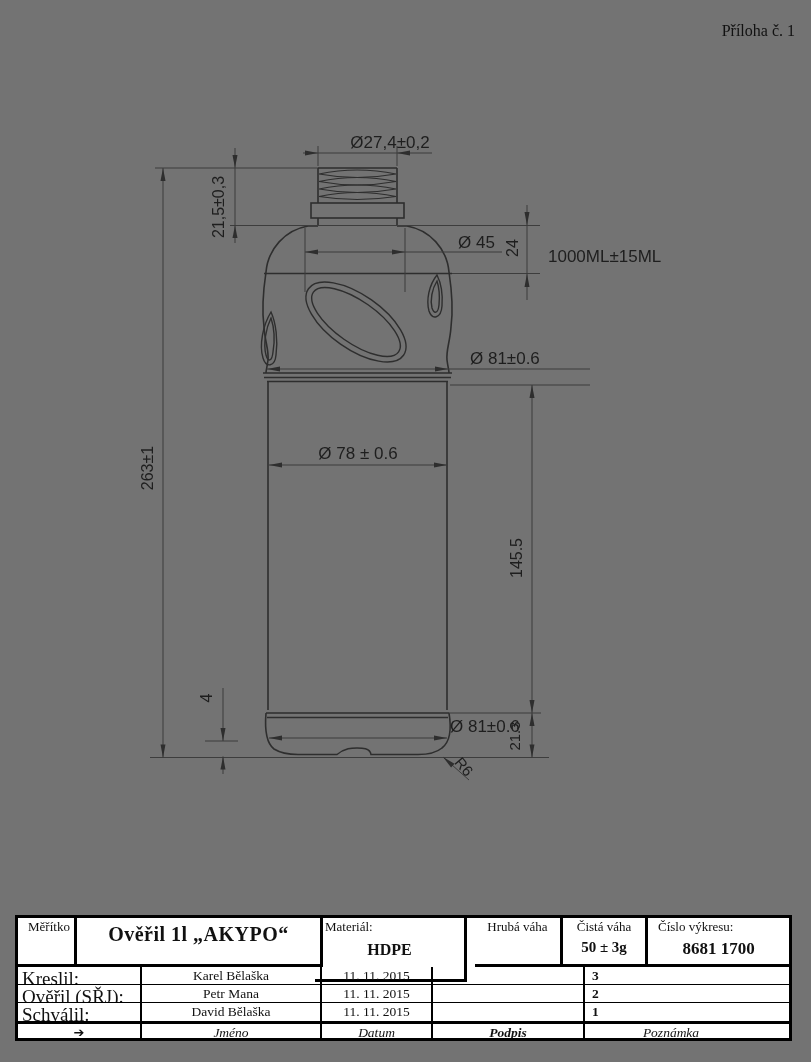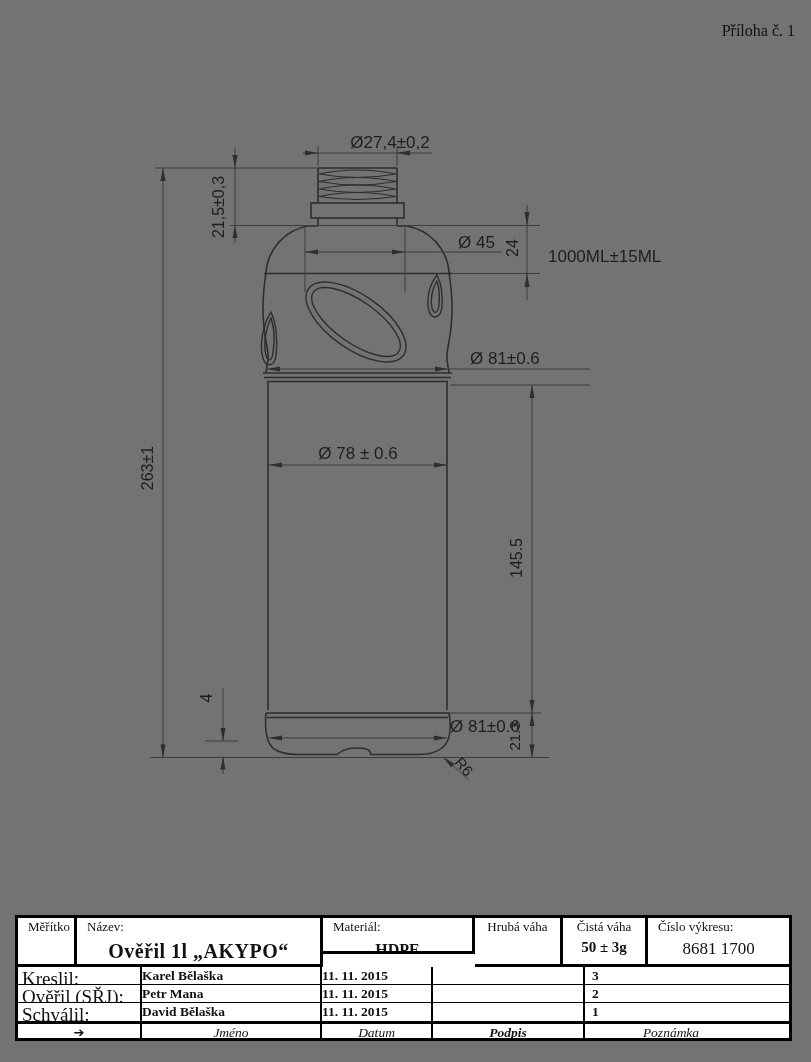--- a/index.html
+++ b/index.html
@@ -27,23 +27,23 @@
   .cell { position:absolute; overflow:hidden; }
   .br3 { border-right:3px solid #000; }
   .br2 { border-right:2px solid #000; }
   .bb3 { border-bottom:3px solid #000; }
   .bb1 { border-bottom:1.5px solid #000; }
   .lbl  { font-size:13px; line-height:15px; padding:1px 10px; }
   .lbl-c{ text-align:center; }
   .big-title { font-size:20px; font-weight:bold; text-align:center; margin-top:5px; letter-spacing:0.5px; }
   .val-b16 { font-size:16px; font-weight:bold; text-align:center; margin-top:6px; }
   .val-b15 { font-size:15px; font-weight:bold; text-align:center; margin-top:4px; }
-  .val-b17 { font-size:17px; font-weight:normal; text-align:center; margin-top:4px; }
+  .val-b17 { font-size:17px; font-weight:bold; text-align:center; margin-top:4px; }
   .rowlbl  { font-size:19px; padding:1px 4px; }
-  .rowval  { font-size:13.5px; font-weight:bold; padding-top:0.5px; }
+  .rowval  { font-size:13.5px; font-weight:normal; text-align:center; padding-top:0.5px; }
   .rownote { font-size:13.5px; font-weight:bold; text-align:left; padding:0.5px 0 0 7px; }
   .foot    { font-style:italic; font-size:13.5px; text-align:center; padding-top:1px; }
   .arrow-cell { text-align:center; font-family:"DejaVu Sans", sans-serif; font-size:13px; font-weight:bold; padding-top:1px; }
 </style>
 </head>
 <body>
 
 <div class="page">
 
   <div class="attachment">Příloha č. 1</div>
@@ -156,24 +156,23 @@
     <text class="dim-xs" transform="translate(520,736) rotate(-90)" text-anchor="middle">21.3</text>
     <text class="dim-xs" transform="translate(460,770) rotate(50)" text-anchor="middle">R6</text>
   </svg>
 
   <div class="tblock">
 
     <div class="cell br3 bb3" style="left:0;top:0;width:59px;height:49px;">
       <div class="lbl">Měřítko</div>
     </div>
     <div class="cell br3 bb3" style="left:59px;top:0;width:246px;height:49px;">
-      <div class="lbl">Název:</div>
       <div class="big-title">Ověřil 1l „AKYPO“</div>
     </div>
-    <div class="cell br3 bb3" style="left:305px;top:0;width:152px;height:36px;">
+    <div class="cell br3 bb3" style="left:297px;top:0;width:152px;height:64px;">
       <div class="lbl">Materiál:</div>
       <div class="val-b16">HDPE</div>
     </div>
     <div class="cell br3 bb3" style="left:457px;top:0;width:88px;height:49px;">
       <div class="lbl lbl-c">Hrubá váha</div>
     </div>
     <div class="cell br3 bb3" style="left:545px;top:0;width:85px;height:49px;">
       <div class="lbl lbl-c">Čistá váha</div>
       <div class="val-b15">50 ± 3g</div>
     </div>

